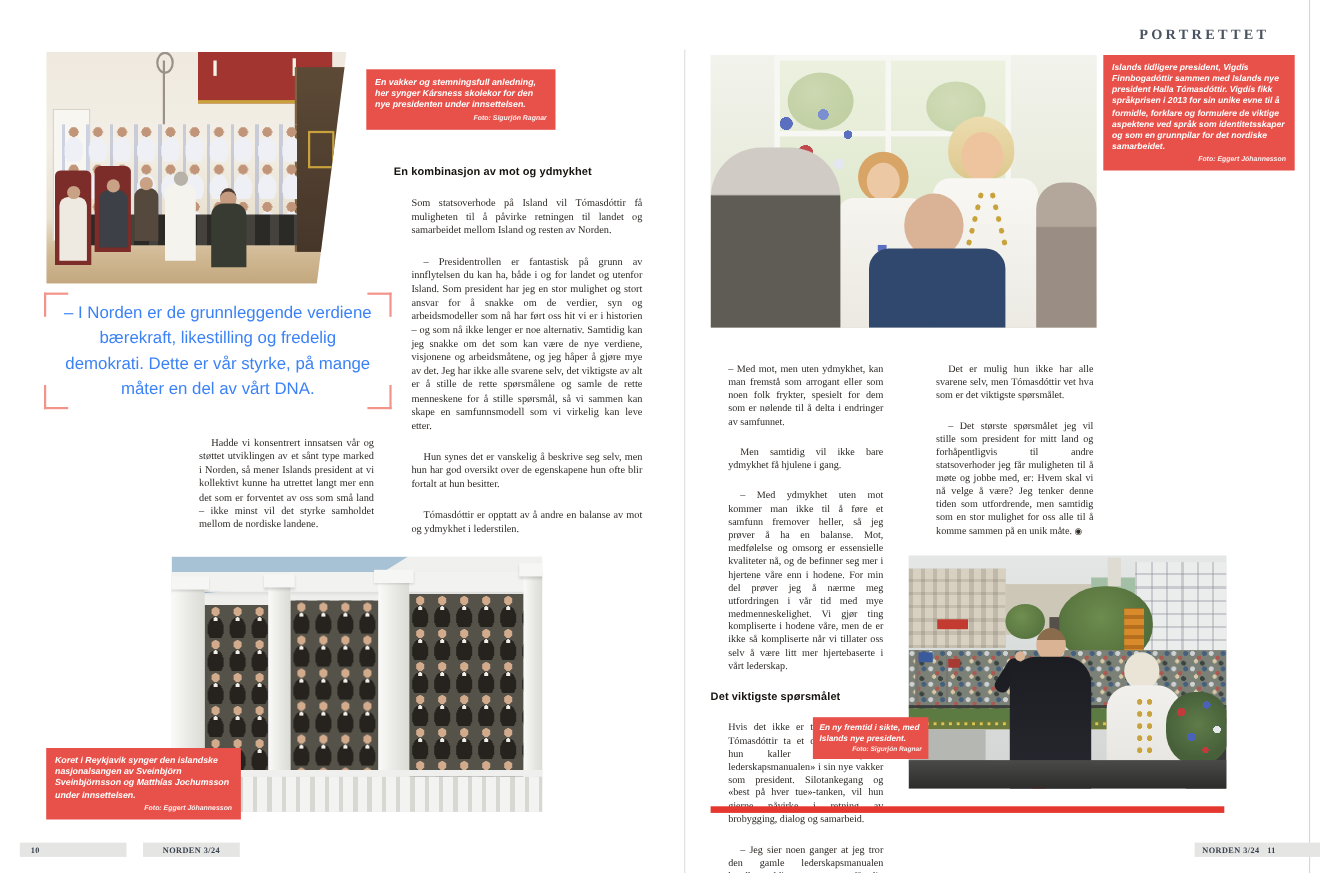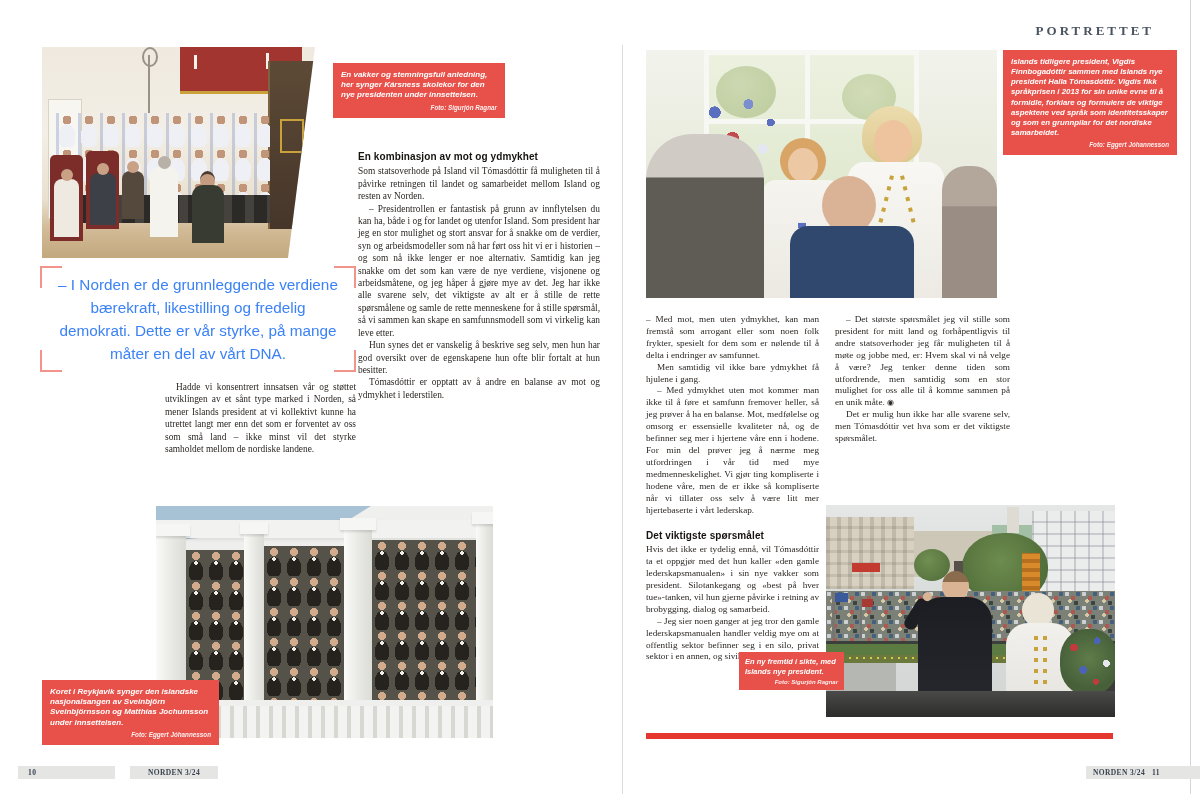--- a/index.html
+++ b/index.html
@@ -14,21 +14,21 @@
   .gutter{position:absolute;left:622px;top:45px;width:1px;height:749px;background:#dcdcda;}
   .pedge{position:absolute;left:1190px;top:0;width:1px;height:794px;background:#d6d6d4;}
   
   .cap{position:absolute;background:#e8514a;color:#fff;font-family:"Liberation Sans",sans-serif;
        font-style:italic;font-weight:bold;padding:7px 8px;box-sizing:border-box;z-index:6;}
   .cap .t{font-size:8px;line-height:1.28;}
   .cap .c{font-size:6.3px;text-align:right;margin-top:3px;opacity:.9;}
   .cap-sm .t{font-size:7.5px;}
   
   .col{position:absolute;text-align:justify;}
-  .col p{margin:0;}
+  .col p{margin:16px;}
   .col p.ind{text-indent:11px;}
   .colL{font-size:9.4px;line-height:12.4px;}
   .colR{font-size:9.2px;line-height:11.9px;}
   h3.sec{font-family:"Liberation Sans",sans-serif;font-size:10px;font-weight:bold;color:#16130f;
          margin:0 0 2px 0;letter-spacing:.1px;}
   h3.sec2{margin-top:14px;}
   .endmark{font-size:8px;color:#2e2a26;}
   
   .quote{position:absolute;left:40px;top:266px;width:316px;height:106px;box-sizing:border-box;
          display:flex;align-items:center;justify-content:center;padding:12px 18px;text-align:center;
@@ -292,22 +292,22 @@
   <div class="col colR" style="left:646px;top:314px;width:173px;">
     <p>– Med mot, men uten ydmykhet, kan man fremstå som arrogant eller som noen folk frykter, spesielt for dem som er nølende til å delta i endringer av samfunnet.</p>
     <p class="ind">Men samtidig vil ikke bare ydmykhet få hjulene i gang.</p>
     <p class="ind">– Med ydmykhet uten mot kommer man ikke til å føre et samfunn fremover heller, så jeg prøver å ha en balanse. Mot, medfølelse og omsorg er essensielle kvaliteter nå, og de befinner seg mer i hjertene våre enn i hodene. For min del prøver jeg å nærme meg utfordringen i vår tid med mye medmenneskelighet. Vi gjør ting kompliserte i hodene våre, men de er ikke så kompliserte når vi tillater oss selv å være litt mer hjertebaserte i vårt lederskap.</p>
     <h3 class="sec sec2">Det viktigste spørsmålet</h3>
     <p>Hvis det ikke er tydelig ennå, vil Tómasdóttir ta et oppgjør med det hun kaller «den gamle lederskapsmanualen» i sin nye vakker som president. Silotankegang og «best på hver tue»-tanken, vil hun gjerne påvirke i retning av brobygging, dialog og samarbeid.</p>
     <p class="ind">– Jeg sier noen ganger at jeg tror den gamle lederskapsmanualen handler veldig mye om at offentlig sektor befinner seg i en silo, privat sektor i en annen, og sivilsamfunnet i en</p>
   </div>
 
   <div class="col colR" style="left:835px;top:314px;width:175px;">
+    <p class="ind">Det er mulig hun ikke har alle svarene selv, men Tómasdóttir vet hva som er det viktigste spørsmålet.</p>
     <p class="ind"><span>– Det største spørsmålet jeg vil stille som president for mitt land og forhåpentligvis til andre statsoverhoder jeg får muligheten til å møte og jobbe med, er: Hvem skal vi nå velge å være? Jeg tenker denne tiden som utfordrende, men samtidig som en stor mulighet for oss alle til å komme sammen på en unik måte.</span> <span class="endmark">◉</span></p>
-    <p class="ind">Det er mulig hun ikke har alle svarene selv, men Tómasdóttir vet hva som er det viktigste spørsmålet.</p>
   </div>
 
   <div class="photo p4">
     <div class="p4-b1"></div>
     <div class="p4-awn"></div>
     <div class="p4-b2"></div>
     <div class="p4-bg"></div>
     <div class="p4-b3"></div>
     <div class="p4-tower"></div>
     <div class="p4-t2"></div>

